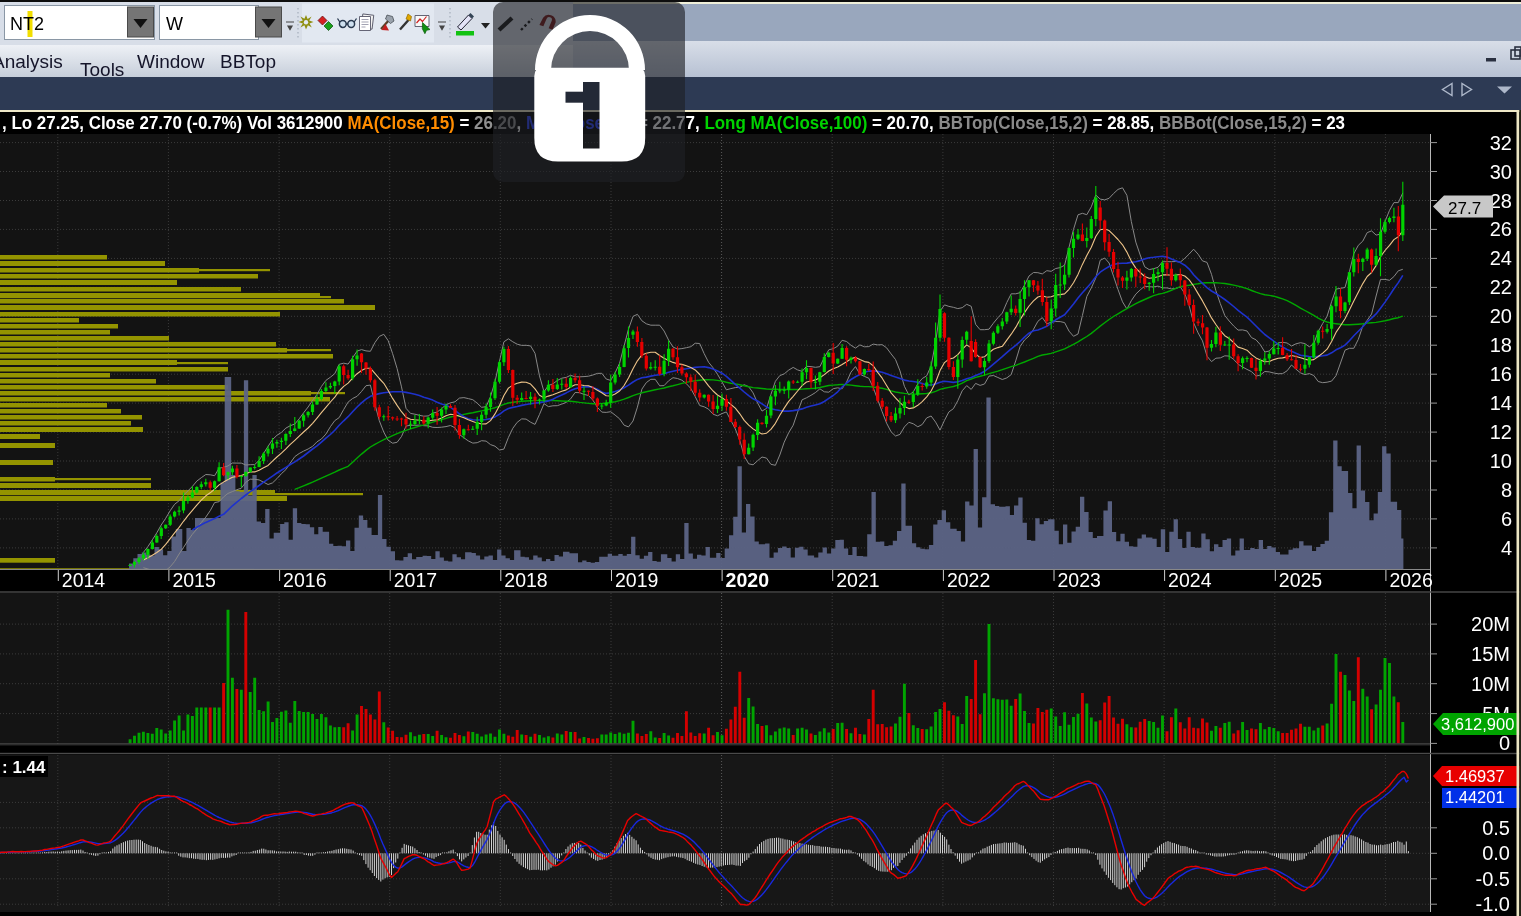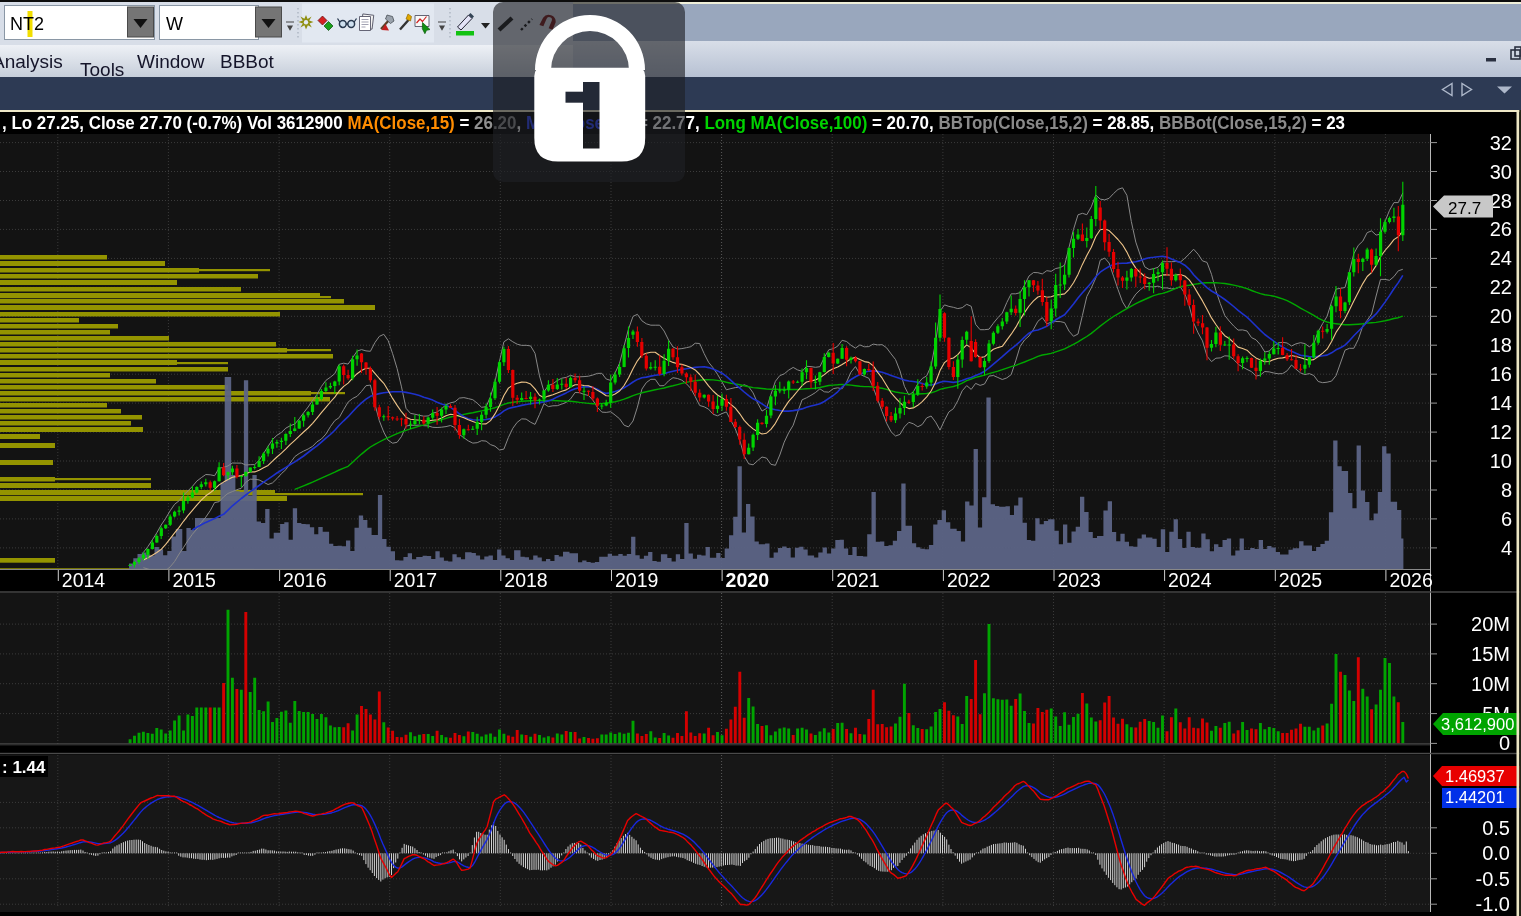--- a/index.html
+++ b/index.html
@@ -9,21 +9,21 @@
 <div class="abs" style="left:0;top:2px;width:573px;height:43px;background:#d8dee8"></div>
 <div class="abs" style="left:573px;top:2px;width:948px;height:2px;background:#f0f0da"></div>
 <div class="abs" style="left:573px;top:4px;width:948px;height:37px;background:#99a7bd"></div>
 <div class="abs" style="left:0;top:45px;width:573px;height:32px;background:linear-gradient(#eef1f6,#c6ceda)"></div>
 <div class="abs" style="left:573px;top:41px;width:948px;height:36px;background:linear-gradient(#d8dee8,#b7c1d3)"></div>
 <div class="abs" style="left:0;top:77px;width:1521px;height:33px;background:#2d3a54"></div>
 <div class="abs" style="left:0;top:110px;width:1521px;height:2px;background:#efe9c8"></div>
 <div class="abs" style="left:-8px;top:51px;font-size:19px;color:#15152a;">Analysis</div>
 <div class="abs" style="left:80px;top:51px;font-size:19px;color:#15152a;margin-top:8px;">Tools</div>
 <div class="abs" style="left:137px;top:51px;font-size:19px;color:#15152a;">Window</div>
-<div class="abs" style="left:220px;top:51px;font-size:19px;color:#15152a;">BBBot</div>
+<div class="abs" style="left:220px;top:51px;font-size:19px;color:#15152a;">BBTop</div>
 <svg class="abs" style="left:0;top:0" width="1521" height="110" viewBox="0 0 1521 110">
   <rect x="4.5" y="5.5" width="150" height="34" fill="#fff" stroke="#8a97a5"></rect>
   <rect x="27.5" y="11" width="5" height="26" fill="#f2de00"></rect>
   <text x="10" y="30" font-size="18" fill="#000" font-family="Liberation Sans">NT2</text>
   <rect x="127.5" y="7" width="26" height="30" fill="#757575" stroke="#4a4a4a"></rect>
   <path d="M133.5 19 h14 l-7 9 Z" fill="#111"></path>
   <rect x="159.5" y="5.5" width="99" height="34" fill="#fff" stroke="#8a97a5"></rect>
   <text x="166" y="30" font-size="18" fill="#000" font-family="Liberation Sans">W</text>
   <rect x="255.5" y="7" width="26" height="30" fill="#757575" stroke="#4a4a4a"></rect>
   <path d="M261.5 19 h14 l-7 9 Z" fill="#111"></path>

